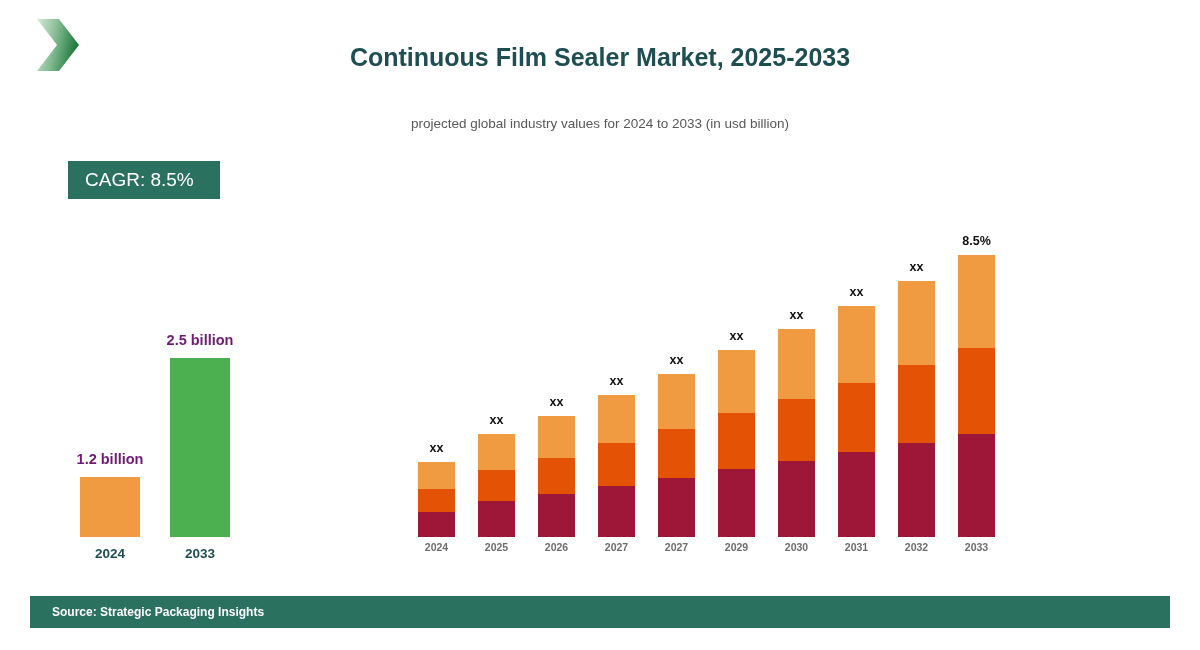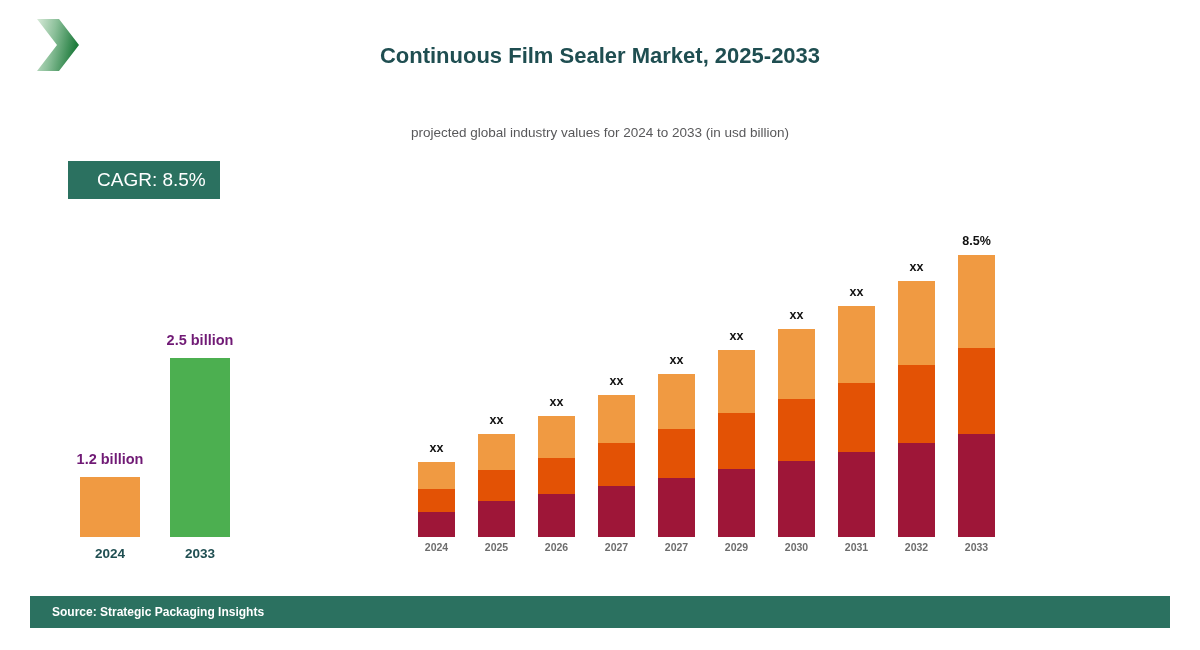--- a/index.html
+++ b/index.html
@@ -53,50 +53,49 @@
     white-space: nowrap;
   }
 
   
   .chart-title {
     position: absolute;
     left: 300px;
     top: 43px;
     width: 600px;
     text-align: center;
-    font-size: 22px;
+    font-size: 25px;
     font-weight: bold;
     color: #1f4e51;
     white-space: nowrap;
   }
   .chart-subtitle {
     position: absolute;
     left: 300px;
     top: 116px;
     width: 600px;
     text-align: center;
     font-size: 13.5px;
     color: #58585a;
     white-space: nowrap;
-    margin-top: 9px;
   }
 
   
   .cagr-badge {
     position: absolute;
     left: 68px;
     top: 161px;
     width: 152px;
     height: 38px;
     background: #2b7160;
     color: #ffffff;
     font-size: 19px;
     display: flex;
     align-items: center;
-    padding-left: 29px;
+    padding-left: 17px;
     box-sizing: border-box;
   }
 
   
   .left-panel {
     position: absolute;
     left: 0px;
     top: 300px;
     width: 320px;
     height: 270px;

